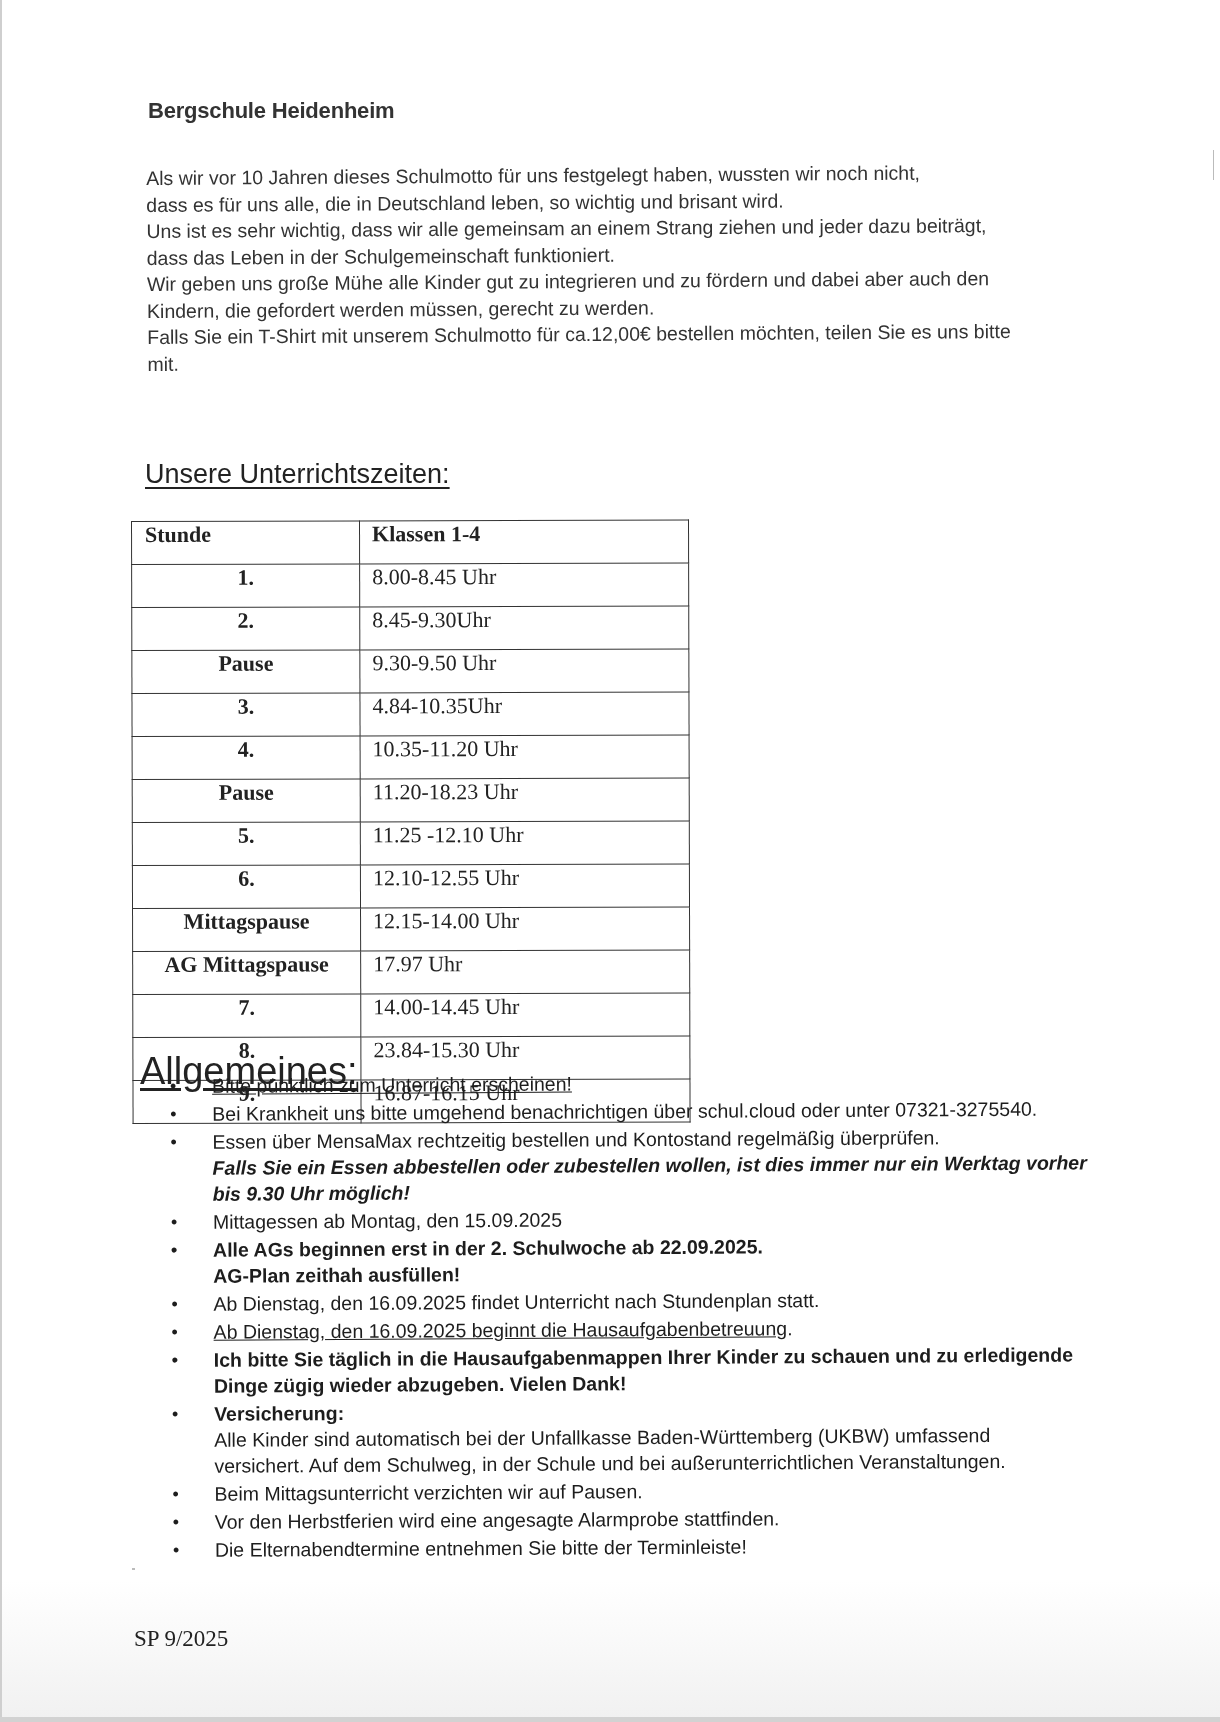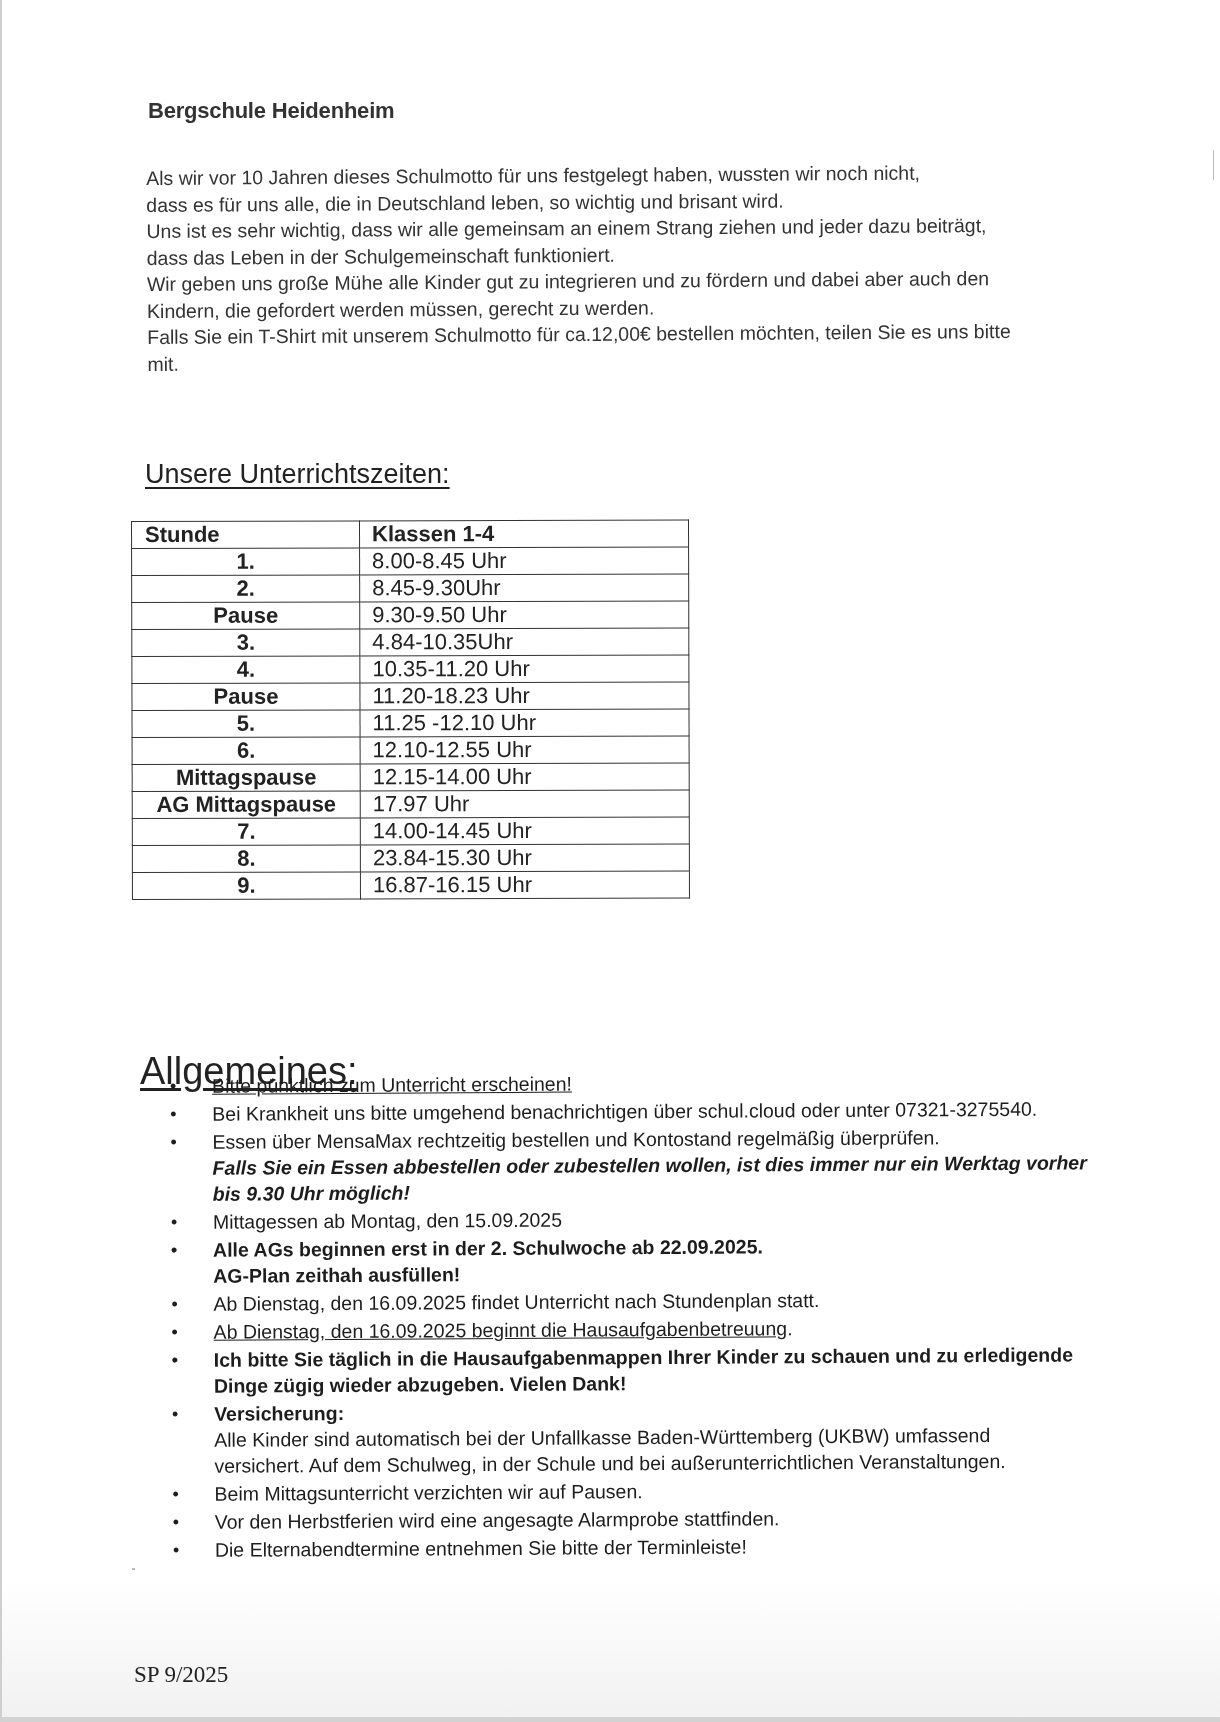--- a/index.html
+++ b/index.html
@@ -36,21 +36,21 @@
       text-underline-offset: 4px; color: #222;
     }
     .title-times { left: 145px; top: 450px; margin-top: 9px; }
     .title-general { left: 140px; top: 1050px; font-size: 38px; text-decoration: underline; }
     table.schedule {
       position: absolute; left: 131px; top: 521px;
       border-collapse: collapse; font-size: 22px; color: #222;
       transform: rotate(-0.15deg); transform-origin: left top;
     }
     table.schedule td, table.schedule th {
-      border: 1.5px solid #333; height: 26px; padding: 0 0 0 0; line-height: 26px;
+      border: 1.5px solid #333; height: 26px; padding: 0 0 16px 0; line-height: 26px; font-family: Liberation Serif, serif;
     }
     table.schedule th { font-weight: bold; text-align: left; }
     table.schedule th.c1 { padding-left: 13px; width: 214px; }
     table.schedule th.c2 { padding-left: 12px; width: 316px; }
     table.schedule td.c1 { text-align: center; font-weight: bold; }
     table.schedule td.c2 { padding-left: 12px; }
     ul.general {
       position: absolute; left: 170px; top: 1073px; width: 900px;
       margin: 0; padding: 0; list-style: none;
       font-size: 19.5px; line-height: 26px; color: #1d1d1d;
@@ -58,21 +58,21 @@
     }
     ul.general li { position: relative; padding-left: 42px; margin-bottom: 2px; }
     ul.general li .bullet {
       position: absolute; left: 0; top: 0; font-size: 18px;
     }
     .u { text-decoration: underline; }
     .b { font-weight: bold; }
     .bi { font-weight: bold; font-style: italic; }
     .footer-code {
       position: absolute; left: 134px; top: 1626px;
-      font-family: "Liberation Serif", serif; font-size: 23px; color: #222; margin-top: 36px;
+      font-family: "Liberation Serif", serif; font-size: 23px; color: #222;
     }
     .speck { position: absolute; width: 3px; height: 2px; background: #bbb; }
   </style>
 </head>
 <body>
 
 <div class="page">
   <div class="left-edge"></div>
 
   <div class="school-name">Bergschule Heidenheim</div>

